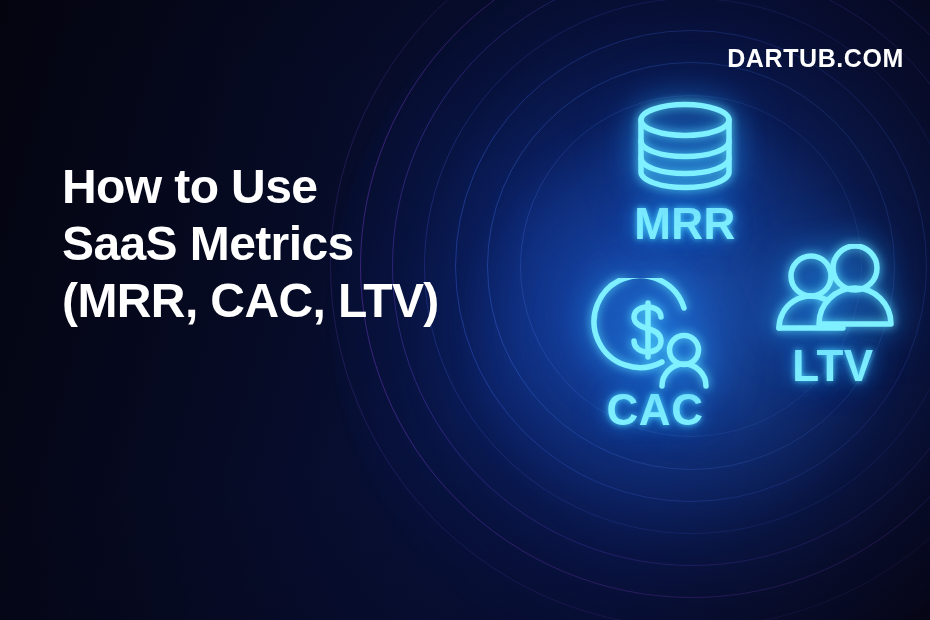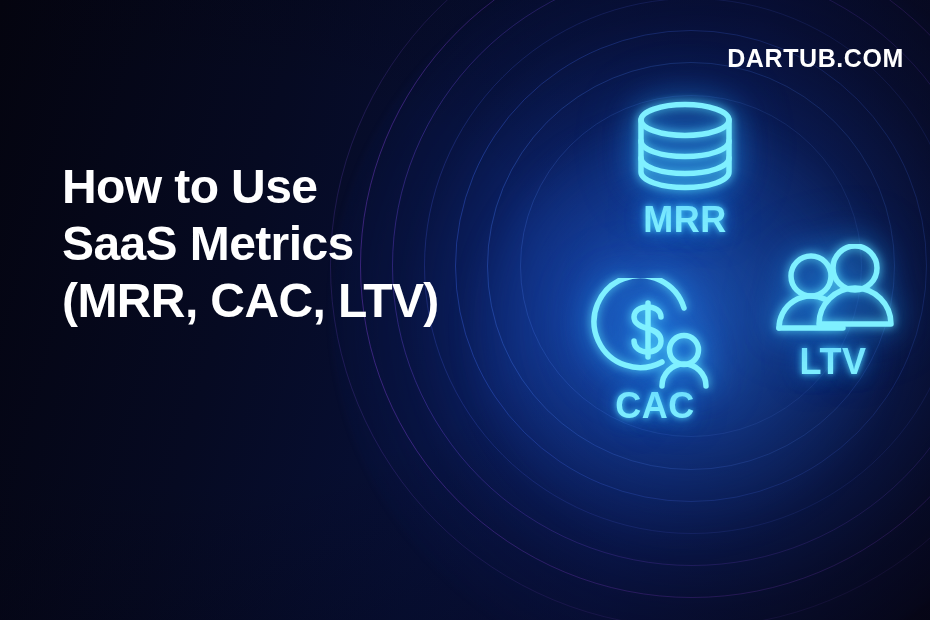--- a/index.html
+++ b/index.html
@@ -43,21 +43,21 @@
   .logo{position:absolute;right:26px;top:44px;color:#ffffff;
     font-size:25px;font-weight:700;letter-spacing:.6px;}
   
   .headline{position:absolute;left:62px;top:126px;width:470px;
     color:#ffffff;font-size:48px;font-weight:700;line-height:1.19;
     letter-spacing:-0.6px;}
   .headline .ln{display:block;white-space:nowrap;}
   
   .metric{position:absolute;display:flex;flex-direction:column;align-items:center;}
   .metric .label{
-    font-size:36px;font-weight:700;letter-spacing:.5px;line-height:1;
+    font-size:44px;font-weight:700;letter-spacing:.5px;line-height:1;
     color:#7ff0ff;
     text-shadow:0 0 6px rgba(80,220,255,.95),0 0 18px rgba(40,170,255,.75),0 0 34px rgba(20,120,255,.5);
   }
   .ic{filter:drop-shadow(0 0 5px rgba(90,225,255,.9)) drop-shadow(0 0 14px rgba(40,170,255,.65)) drop-shadow(0 0 26px rgba(20,110,240,.45));}
   .ic path,.ic ellipse,.ic circle,.ic line{stroke:#7ff0ff;fill:none;stroke-linecap:round;stroke-linejoin:round;}
   #m-mrr{left:592px;top:100px;width:186px;}
   #m-mrr .label{margin-top:4px;}
   #m-cac{left:565px;top:278px;width:180px;}
   #m-cac .label{margin-top:-2px;}
   #m-ltv{left:748px;top:244px;width:170px;}

